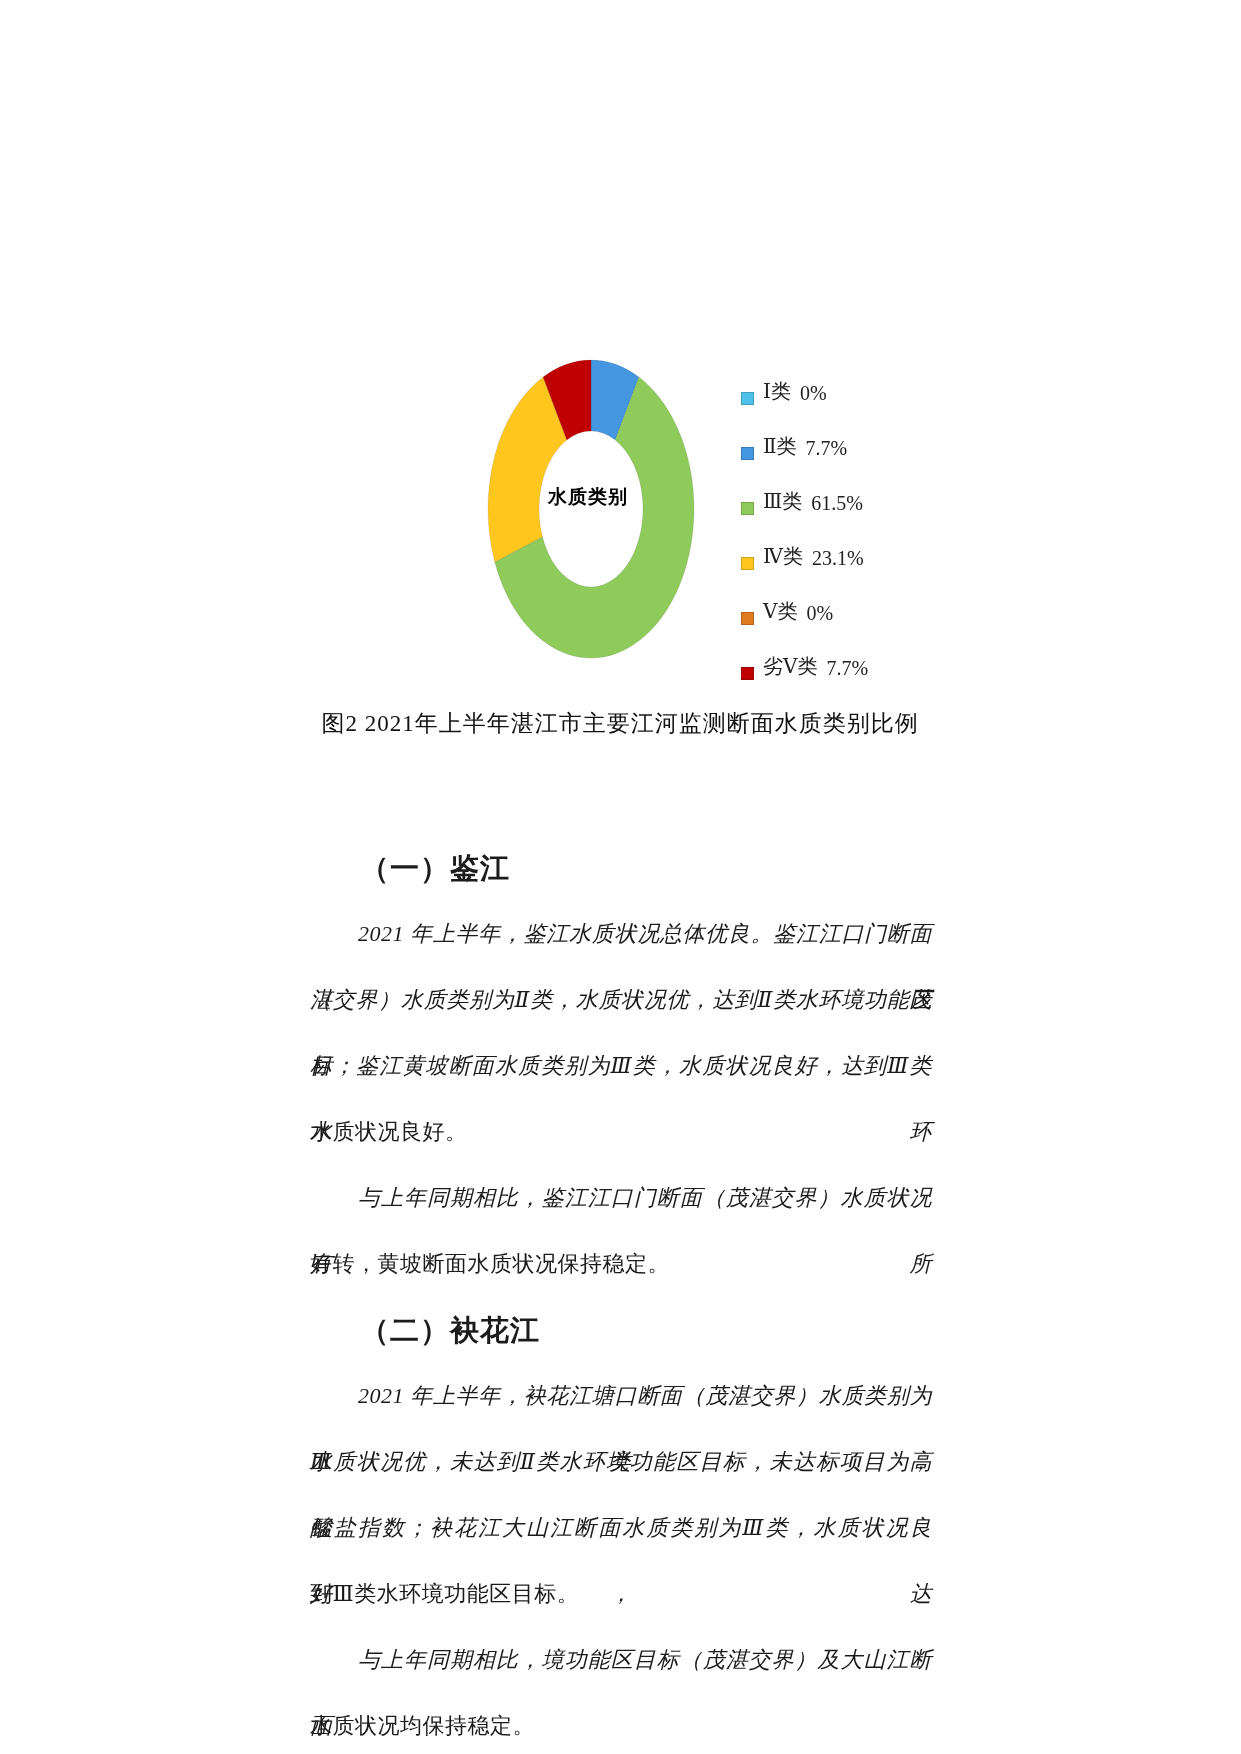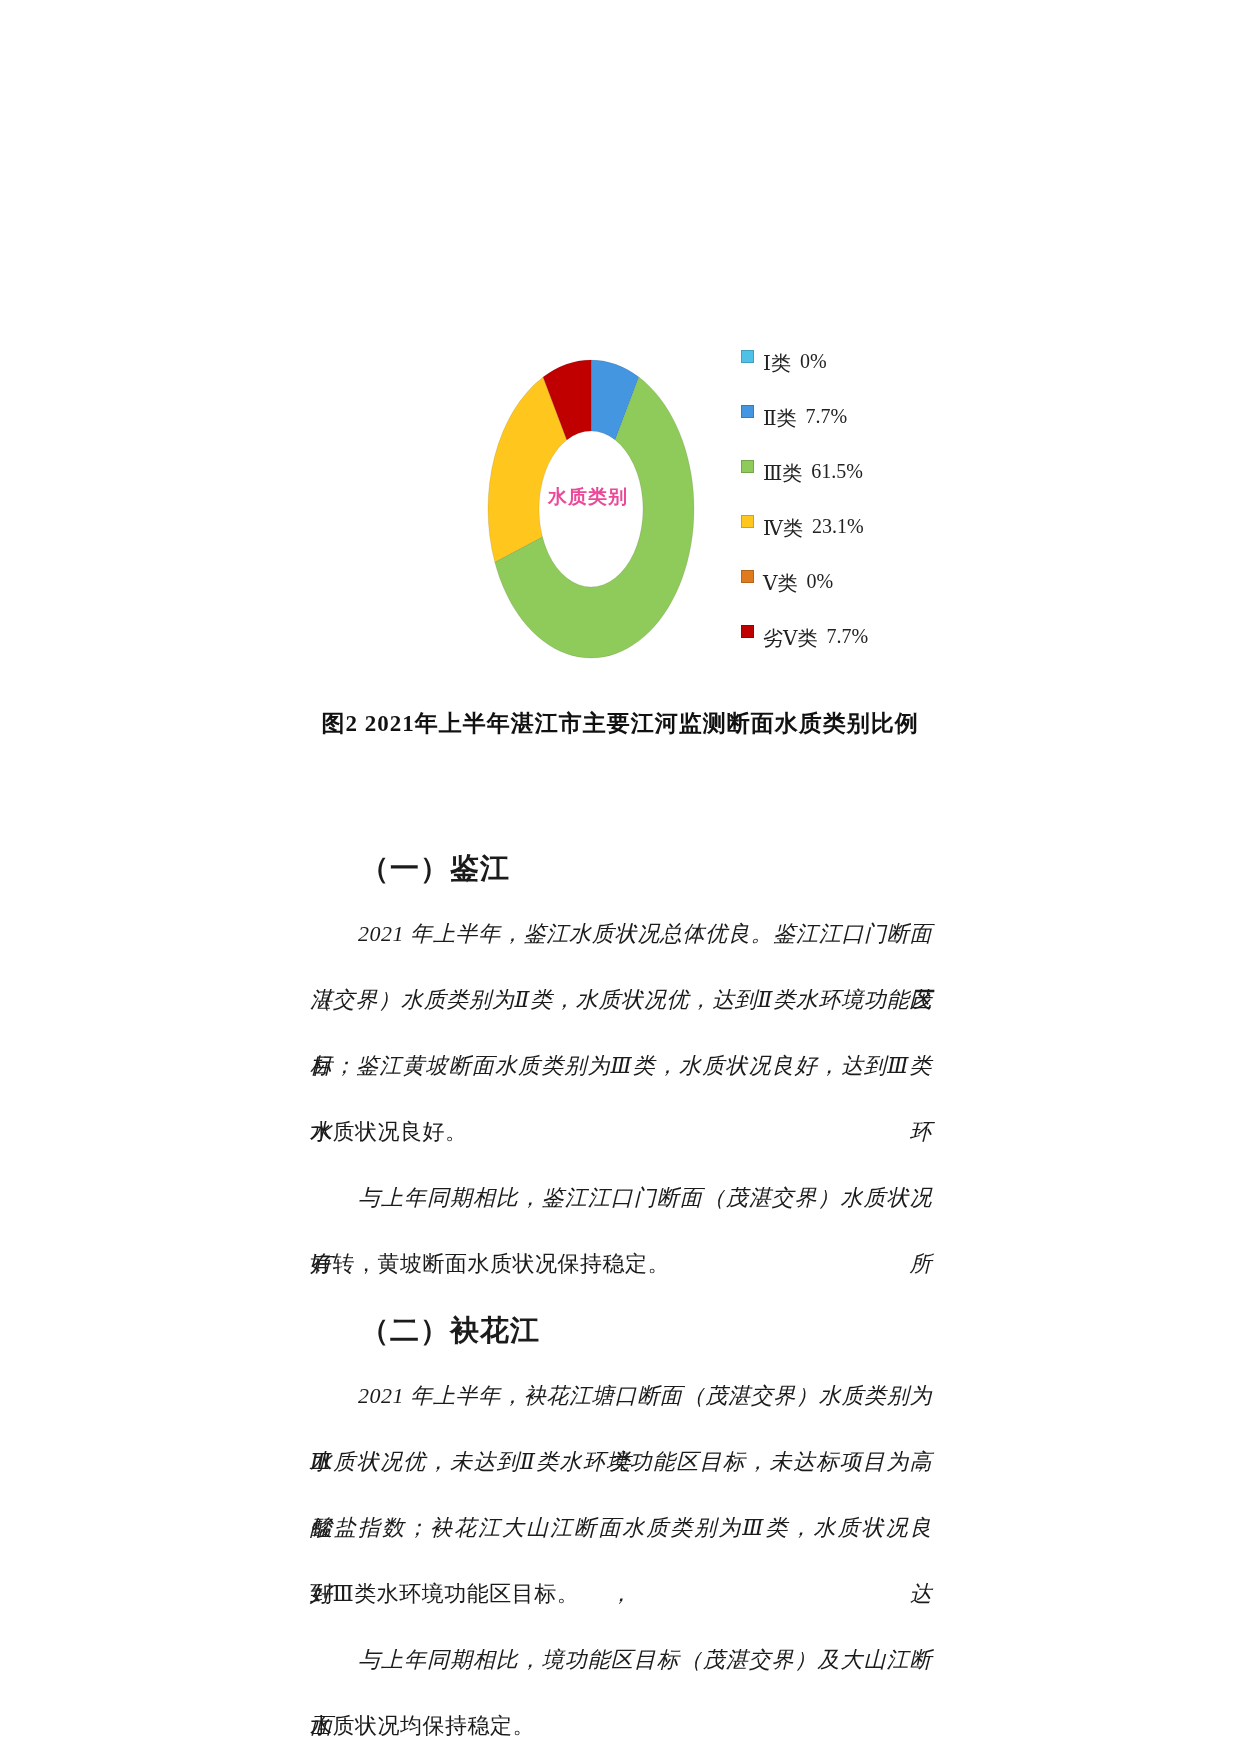--- a/index.html
+++ b/index.html
@@ -12,40 +12,40 @@
     font-family: "Liberation Serif", "DejaVu Serif", serif;
     color: #1e1e1e;
   }
 
   
   .figure { position: absolute; left: 0; top: 0; width: 1241px; height: 700px; }
   #donut-svg { position: absolute; left: 483px; top: 355px; width: 216px; height: 308px; }
   .center-label {
     position: absolute; left: 588px; top: 497px;
     transform: translate(-50%, -50%);
-    font-size: 19px; font-weight: bold; color: #ec4899;
+    font-size: 19px; font-weight: bold; color: #000000;
     white-space: nowrap; letter-spacing: 1px; text-align: center;
   }
   .legend {
     position: absolute; left: 741px; top: 350px;
     display: flex; flex-direction: column;
   }
-  .legend-item { height: 55px; display: flex; align-items: flex-start; }
+  .legend-item { height: 55px; display: flex; align-items: flex-end; }
   .swatch {
     width: 13px; height: 13px; margin-right: 9px;
     border: 1px solid rgba(0,0,0,0.18); box-sizing: border-box;
     flex: 0 0 auto;
   }
   .legend-label, .legend-value { font-size: 20px; color: #222; white-space: nowrap; }
   .legend-value { margin-left: 9px; }
 
   
   .caption {
     position: absolute; left: 280px; top: 708px; width: 680px;
-    text-align: center; font-size: 23px; font-weight: bold; color: #111;
+    text-align: center; font-size: 23px; font-weight: normal; color: #111;
     letter-spacing: 1px; white-space: nowrap;
   }
 
   
   .content {
     position: absolute; left: 310px; top: 835px; width: 622px;
     font-size: 22px; line-height: 66px; color: #1b1b1b;
   }
   .line { height: 66px; white-space: nowrap; letter-spacing: 0.5px; }
   .line.full { white-space: normal; text-align: justify; text-align-last: justify; font-style: italic; }

